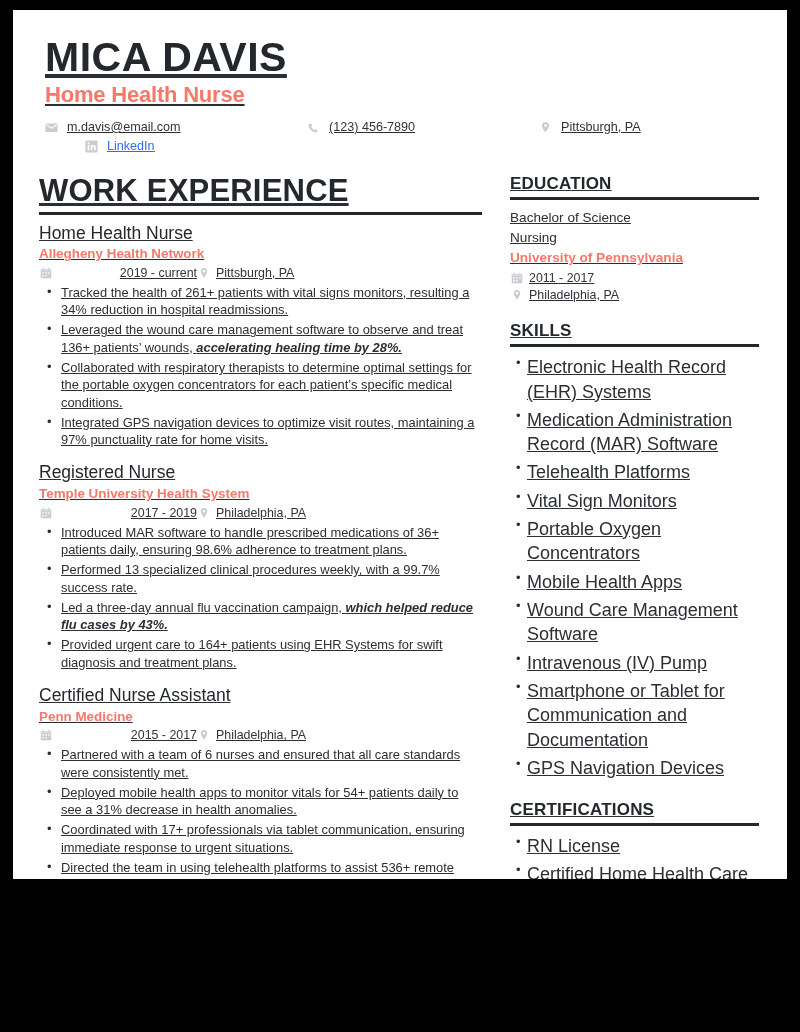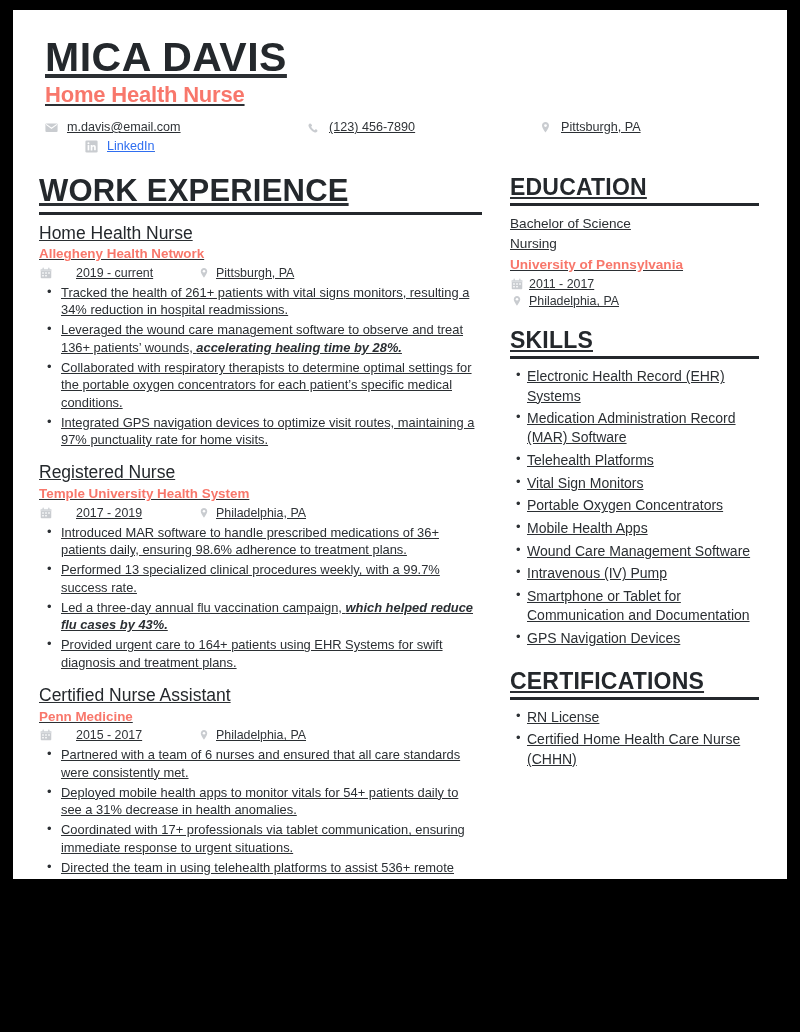--- a/index.html
+++ b/index.html
@@ -93,21 +93,21 @@
     color: #24282c;
     letter-spacing: 0.2px;
     line-height: 1.05;
     margin: 0 0 4px 0;
   }
   .section-rule {
     height: 3px;
     background: #24282c;
     margin-bottom: 8px;
   }
-  .col-right .section-head { font-size: 23px; }
+  .col-right .section-head { font-size: 17px; }
 
   
   .entry { margin-bottom: 14px; }
   .entry:last-child { margin-bottom: 0; }
   .entry-role {
     font-size: 17.5px;
     color: #24282c;
     line-height: 1.25;
     margin-bottom: 1px;
   }
@@ -118,21 +118,21 @@
     line-height: 1.3;
     margin-bottom: 3px;
   }
   .entry-meta {
     display: flex;
     align-items: center;
     font-size: 12.4px;
     color: #303438;
     margin-bottom: 4px;
   }
-  .meta-date { display: flex; align-items: center; gap: 24px; width: 158px; }
+  .meta-date { display: flex; align-items: center; gap: 4px; width: 158px; justify-content: space-between; }
   .meta-loc  { display: flex; align-items: center; gap: 6px; }
 
   ul.bullets {
     margin: 0;
     padding-left: 20px;
     list-style: none;
   }
   ul.bullets li {
     position: relative;
     font-size: 12.9px;
@@ -172,21 +172,21 @@
     font-size: 12.4px; color: #303438;
     margin-top: 3px;
   }
   ul.plain {
     margin: 0;
     padding-left: 17px;
     list-style: none;
   }
   ul.plain li {
     position: relative;
-    font-size: 14px;
+    font-size: 18px;
     line-height: 1.37;
     color: #2b2f33;
     margin-bottom: 3.5px;
   }
   ul.plain li::before {
     content: "\2022";
     position: absolute;
     left: -11px;
     top: -1px;
     font-size: 13px;

